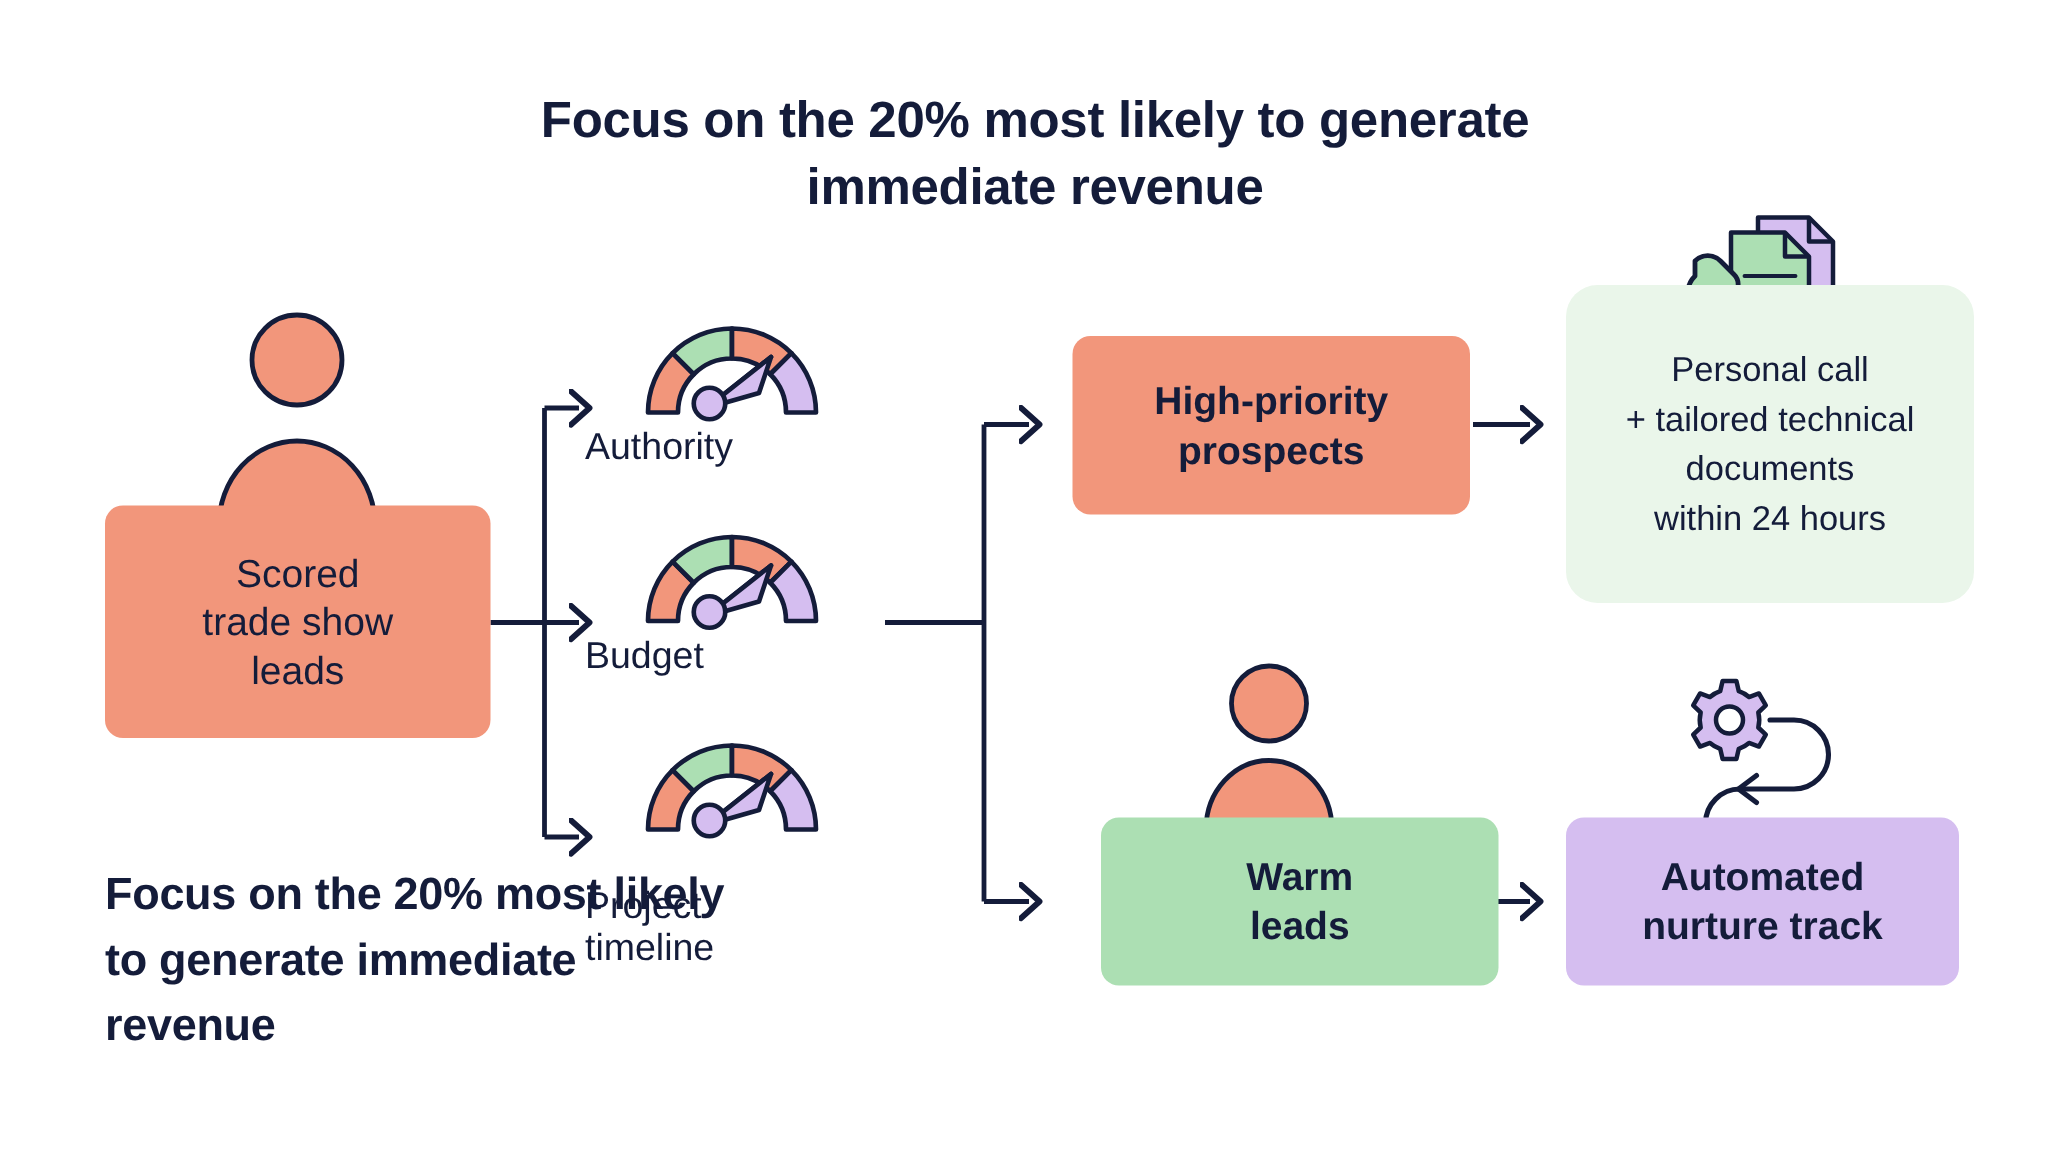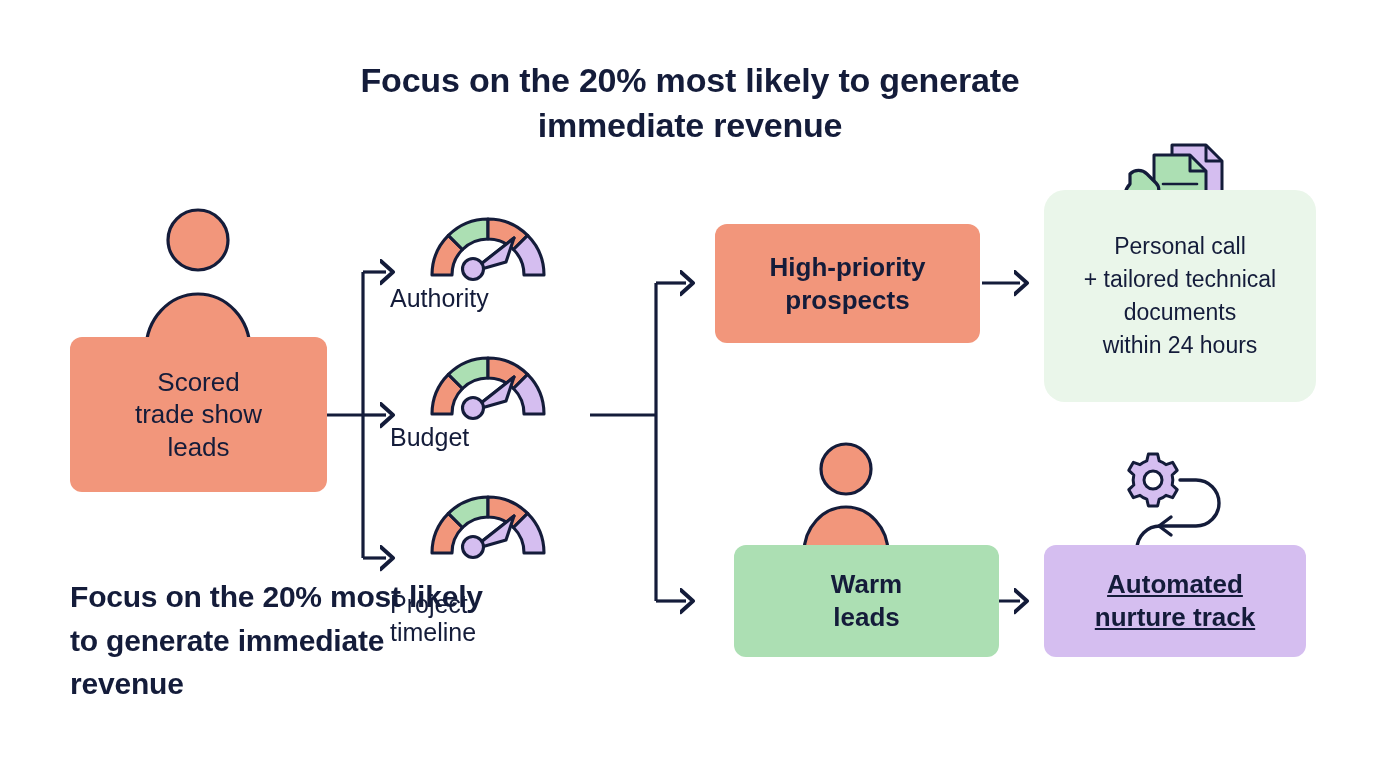--- a/index.html
+++ b/index.html
@@ -98,21 +98,20 @@
     font-size: 23px; font-weight: normal;
     line-height: 1.43;
     border-radius: 21px;
   }
   .box-automated {
     left: 1044px; top: 545px;
     width: 262px; height: 112px;
     background: #D5BEF0;
     font-size: 26px; font-weight: bold;
     line-height: 1.26;
-    text-decoration: underline;
   }
 
   
   .gauge-label {
     position: absolute;
     text-align: left;
     font-size: 25px;
     font-weight: normal;
     line-height: 1.12;
     color: #141C3A;

